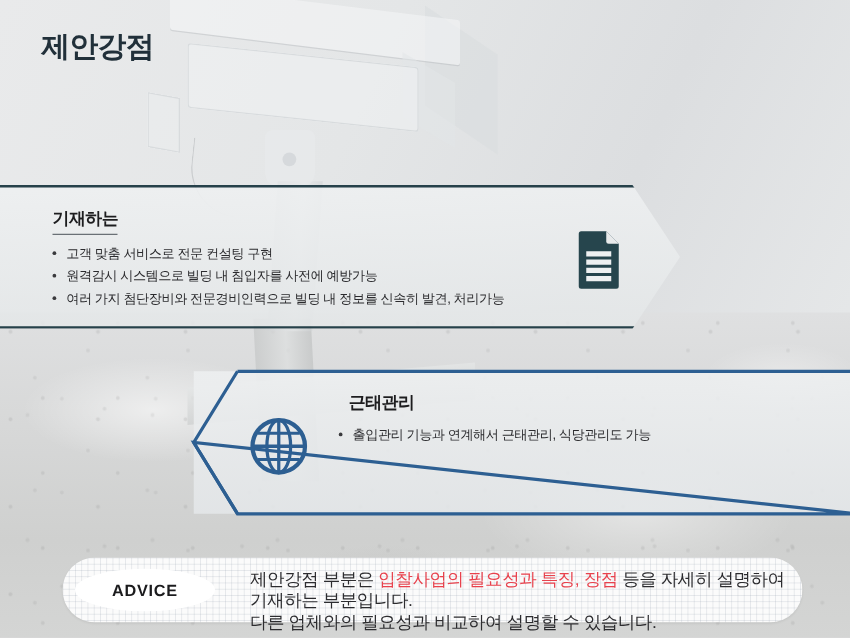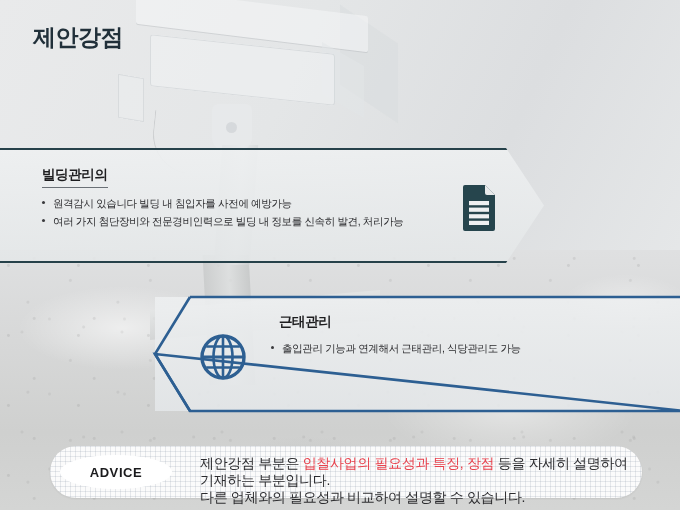--- a/index.html
+++ b/index.html
@@ -282,24 +282,25 @@
     <div class="cam cam-sidebox"></div>
     <div class="cam cam-mount"></div>
     <div class="cam cam-knob"></div>
     <div class="cam cam-wire"></div>
   </div>
 
   <div class="page-title">제안강점</div>
 
   <div id="panel-security" class="panel">
     <div class="panel-inner">
-      <div class="panel-heading underlined" style="left:48px; top:16px;">빌딩관리의</div>
+      <div class="panel-heading underlined" style="left:48px; top:16px;">기재하는</div>
 
       <ul class="bullets" style="left:48px; top:44px;">
-        <li>원격감시 있습니다 빌딩 내 침입자를 사전에 예방가능</li>
+        <li>고객 맞춤 서비스로 전문 컨설팅 구현</li>
+        <li>원격감시 시스템으로 빌딩 내 침입자를 사전에 예방가능</li>
         <li>여러 가지 첨단장비와 전문경비인력으로 빌딩 내 정보를 신속히 발견, 처리가능</li>
       </ul>
     </div>
   </div>
 
   <div class="doc-icon">
     <svg width="40" height="48" viewBox="0 0 40 48">
       <path d="M4 1 H26 L36 11 V45 A2 2 0 0 1 34 47 H6 A2 2 0 0 1 4 45 V3 A2 2 0 0 1 6 1 Z" fill="#26454d"></path>
       <path d="M26 1 L36 11 H28 A2 2 0 0 1 26 9 Z" fill="#e8eaeb"></path>
       <rect x="10" y="17" width="20" height="4.2" fill="#eef0f1"></rect>

